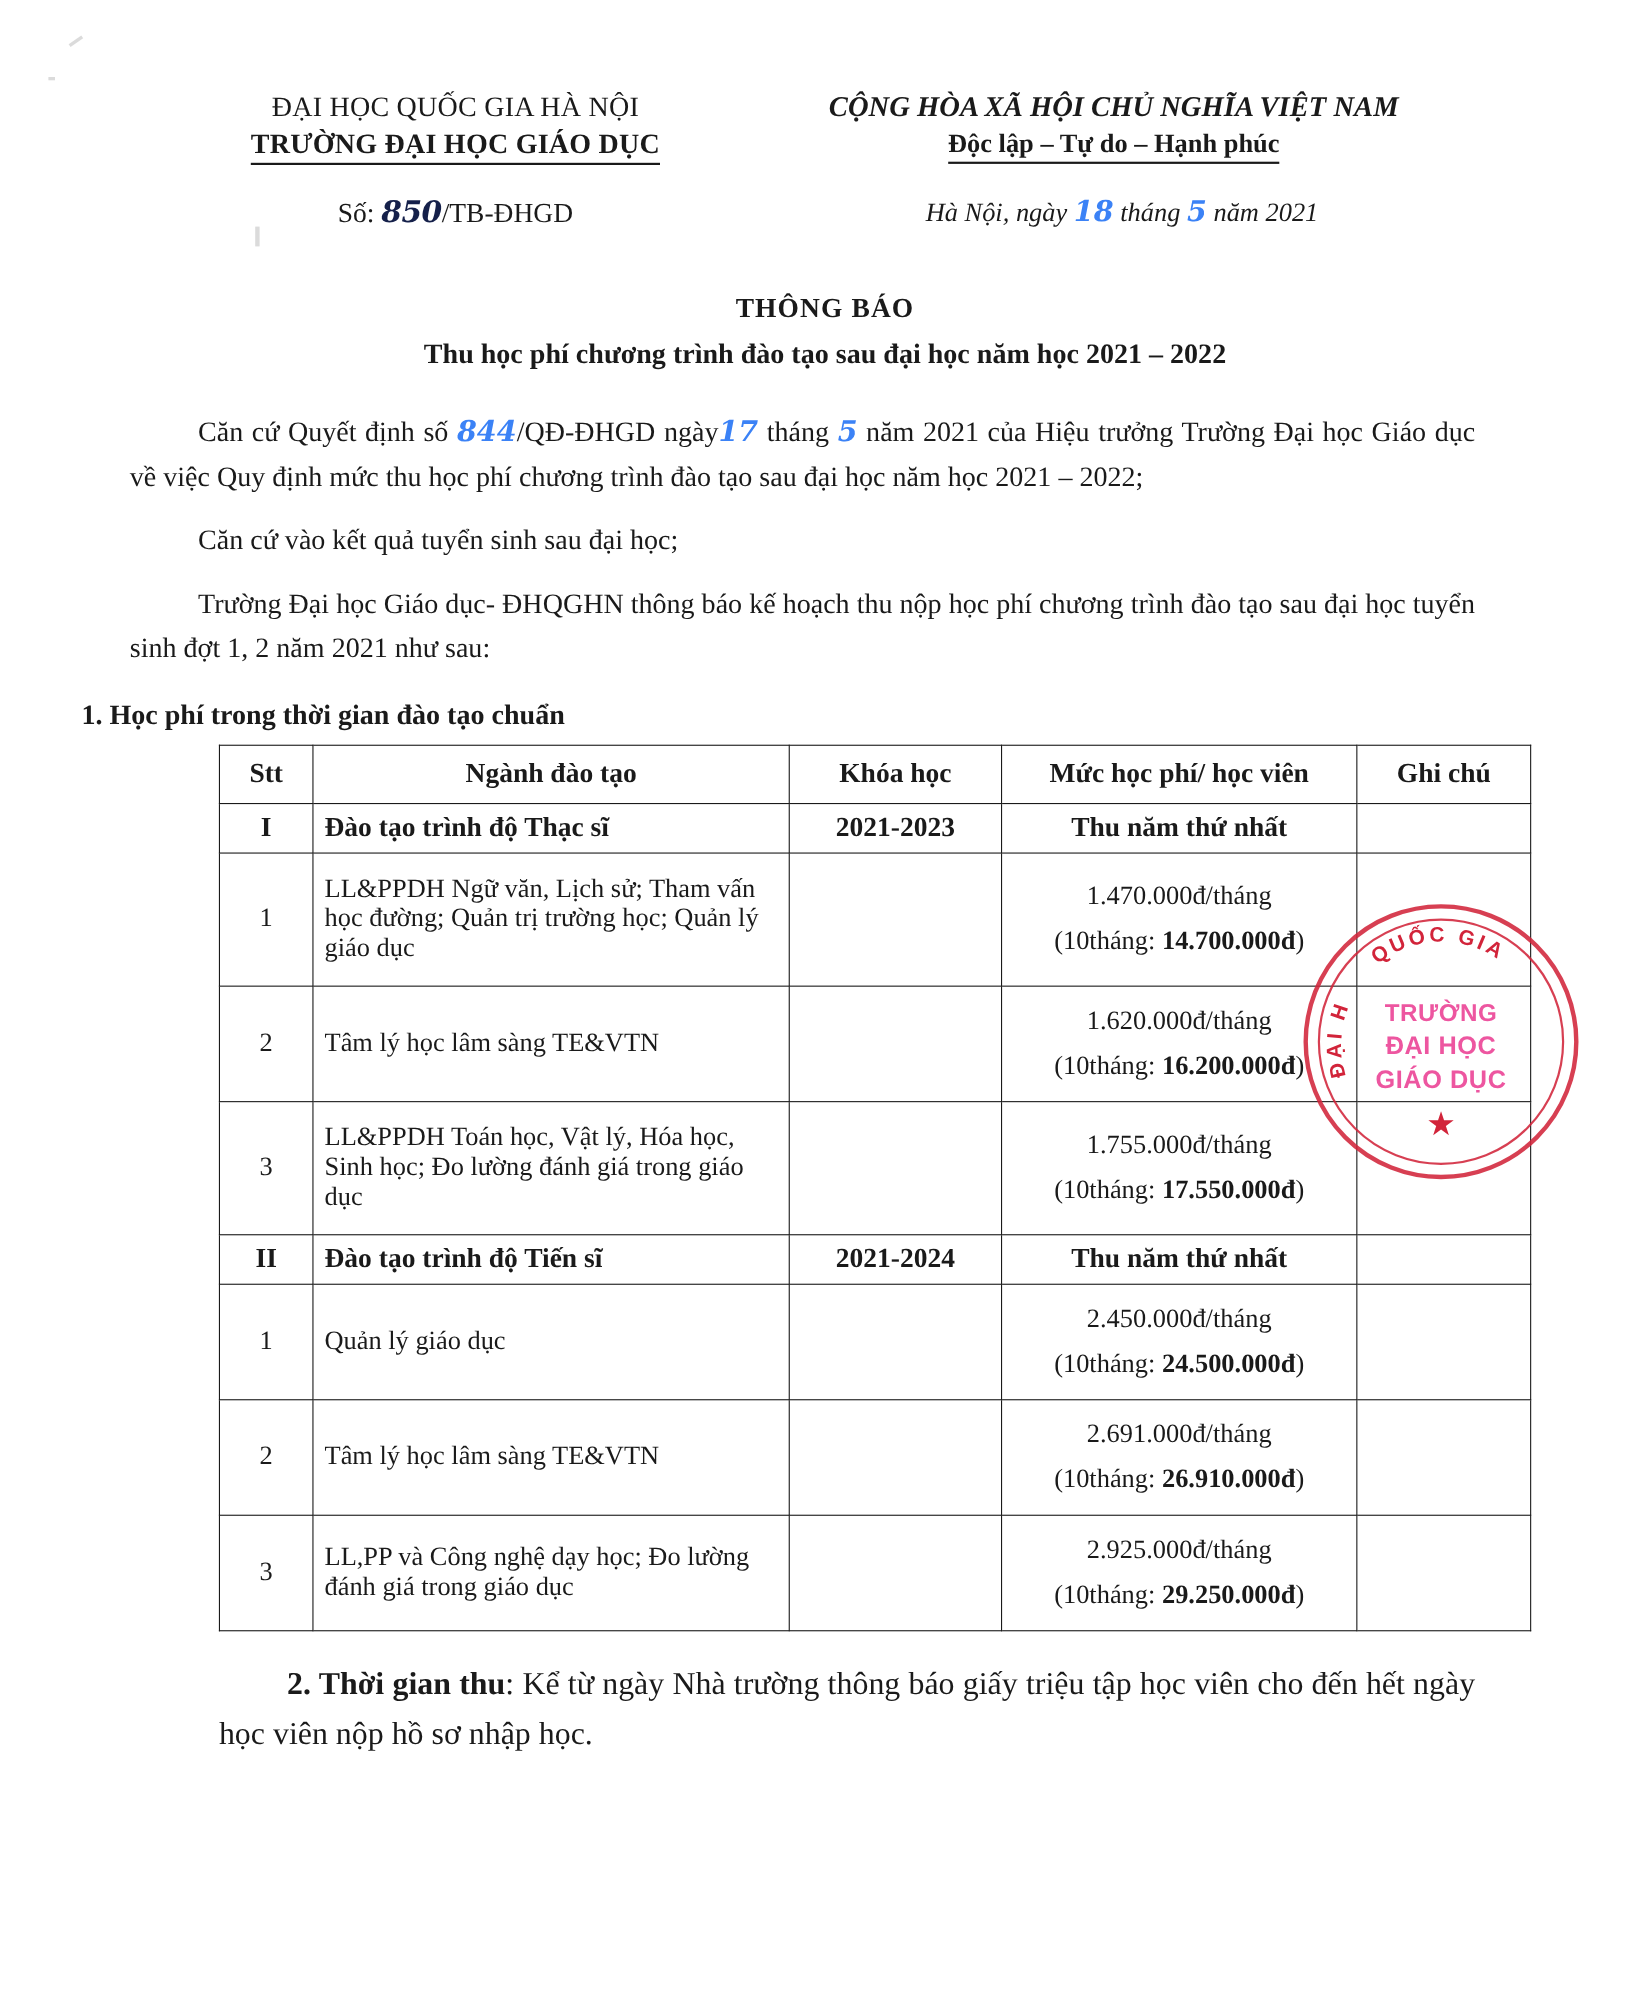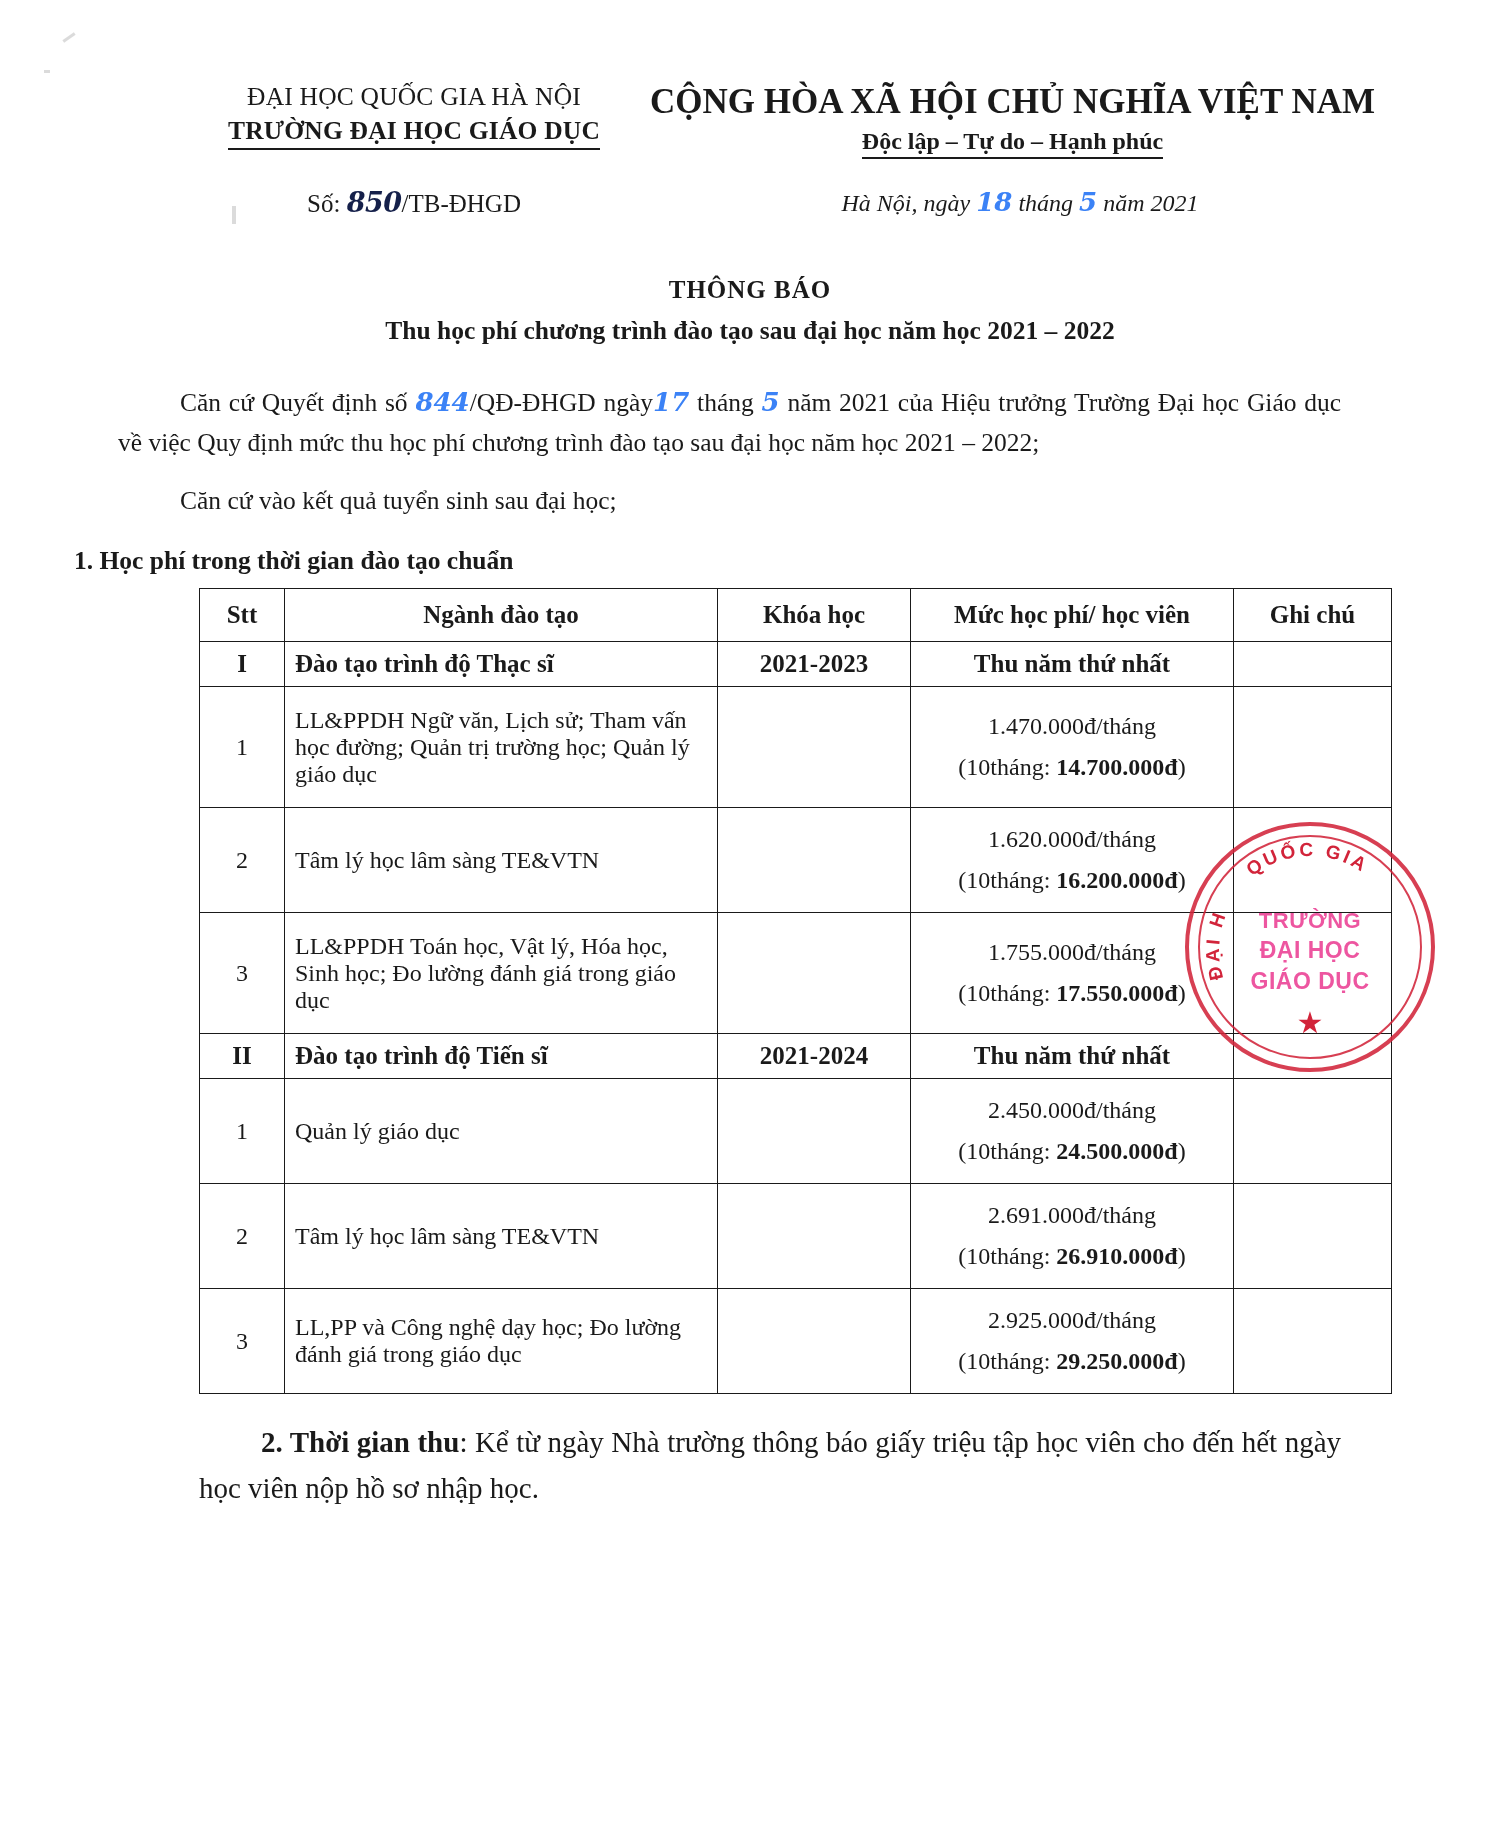--- a/index.html
+++ b/index.html
@@ -47,23 +47,24 @@
     font-size: 25.5px;
     font-weight: bold;
     letter-spacing: 0.2px;
     white-space: nowrap;
     margin-top: 4px;
     display: inline-block;
     border-bottom: 2px solid #1a1a1a;
     padding-bottom: 2px;
   }
   .nation-line1 {
-    font-size: 35px;
+    font-size: 26px;
     font-weight: bold;
     white-space: nowrap;
+    font-style: italic;
   }
   .nation-line2 {
     font-size: 24px;
     font-weight: bold;
     margin-top: 6px;
     display: inline-block;
     border-bottom: 2px solid #1a1a1a;
     padding-bottom: 2px;
   }
 
@@ -286,20 +287,21 @@
 
   <div class="body">
     <p>
       <span>Căn cứ Quyết định số</span>
       <span class="hand-date">844</span><span>/QĐ-ĐHGD ngày</span><span class="hand-date">17</span>
       <span>tháng</span>
       <span class="hand-date">5</span>
       <span>năm 2021 của Hiệu trưởng Trường Đại học Giáo dục về việc Quy định mức thu học phí chương trình đào tạo sau đại học năm học 2021 – 2022;</span>
     </p>
     <p>Căn cứ vào kết quả tuyển sinh sau đại học;</p>
+    <p>Trường Đại học Giáo dục- ĐHQGHN thông báo kế hoạch thu nộp học phí chương trình đào tạo sau đại học tuyển sinh đợt 1, 2 năm 2021 như sau:</p>
   </div>
 
   <div class="section-head">1.  Học phí trong thời gian đào tạo chuẩn</div>
 
   <div class="table-wrap">
     <table class="fees">
       <thead>
         <tr>
           <td class="col-stt">Stt</td>
           <td class="col-nganh">Ngành đào tạo</td>

